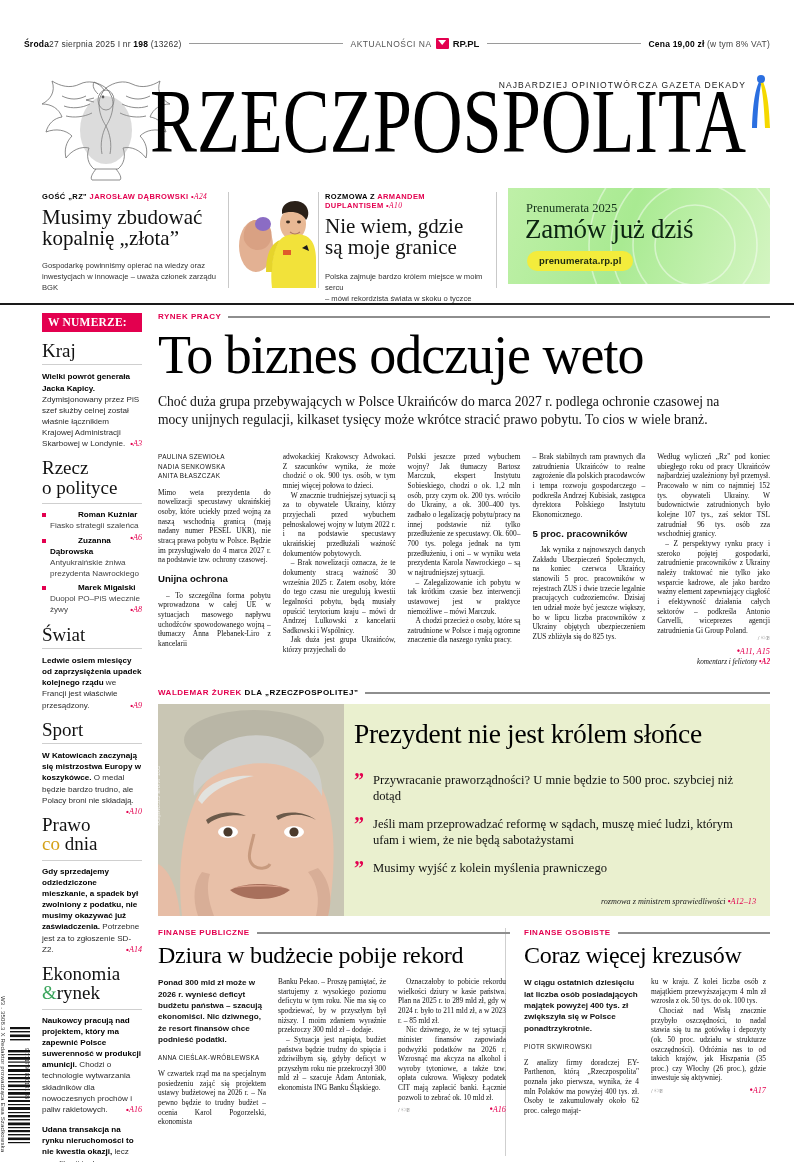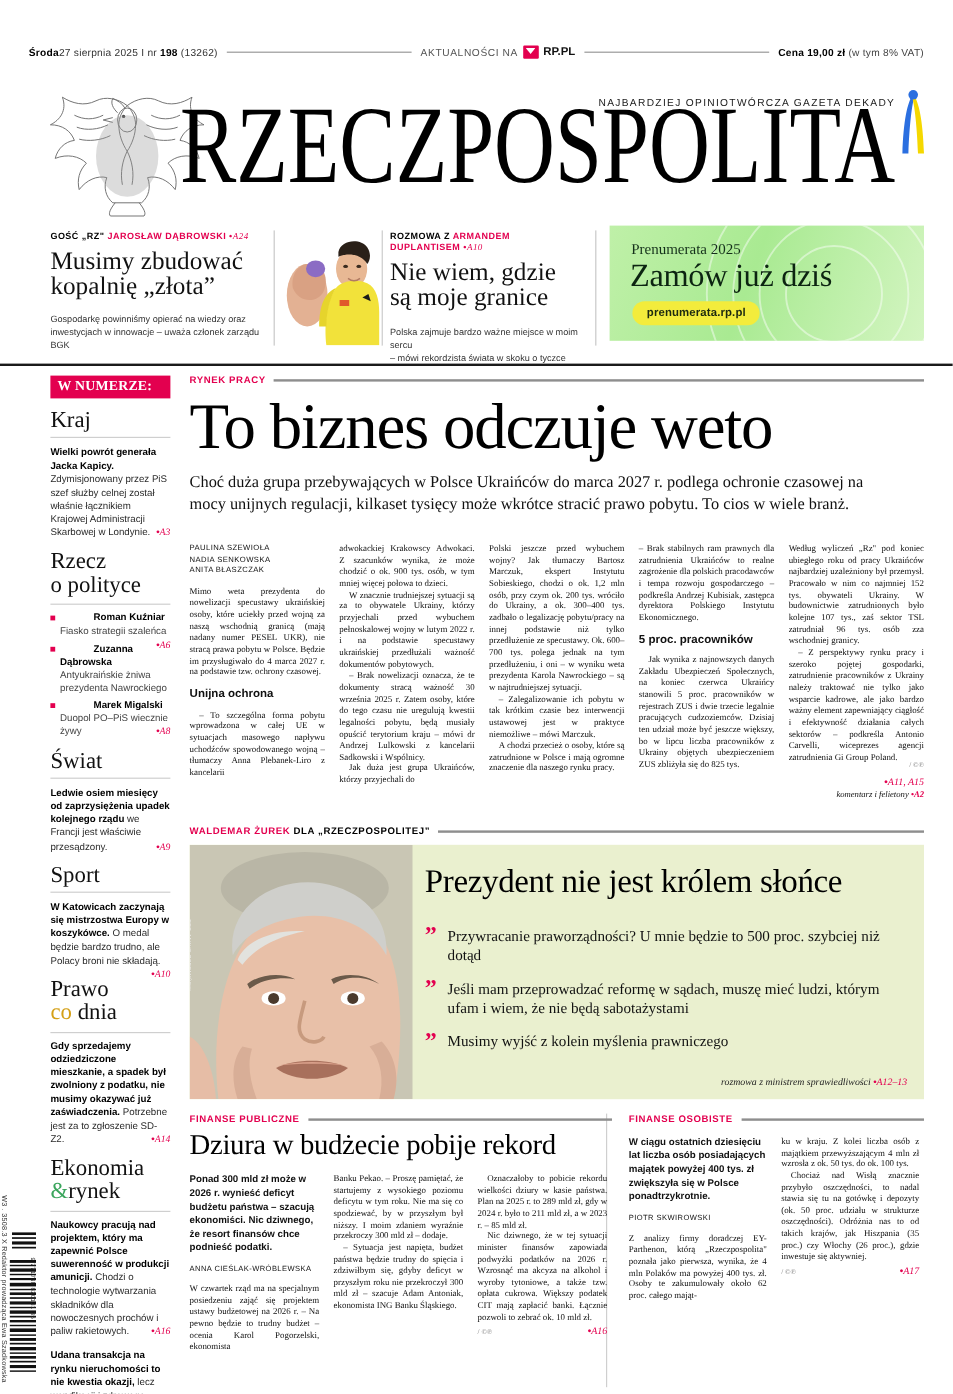--- a/index.html
+++ b/index.html
@@ -295,21 +295,21 @@
 
     <div class="teaser2">
       <div class="kicker">
         <span>ROZMOWA Z </span><span class="hl">ARMANDEM DUPLANTISEM</span><span class="pgref">&nbsp;•<i>A10</i></span>
       </div>
       <div class="t-head">
         <div>Nie wiem, gdzie</div>
         <div>są moje granice</div>
       </div>
       <div class="t-sub">
-        <div>Polska zajmuje bardzo ważne miejsce w moim sercu</div>
+        <div>Polska zajmuje bardzo królem miejsce w moim sercu</div>
         <div>– mówi rekordzista świata w skoku o tyczce</div>
       </div>
     </div>
 
     <div class="promo">
       <svg class="rings" viewBox="0 0 230 230">
         <g fill="none" stroke="#ffffff" stroke-opacity=".45" stroke-width="1.6">
           <circle cx="115" cy="115" r="40"></circle>
             <circle cx="115" cy="115" r="62"></circle>
           <circle cx="115" cy="115" r="84"></circle>
@@ -575,20 +575,21 @@
           </div>
         </div>
       </div>
     </div>
 
     <div class="story right">
       <div class="sec-kicker">
         <span class="lbl">FINANSE OSOBISTE</span>
         <span class="ln"></span>
       </div>
+      <h2>Coraz więcej krezusów</h2>
       <div class="scols">
         <div style="width:115px">
           <div class="lede">W ciągu ostatnich dziesięciu lat liczba osób posiadających majątek powyżej 400 tys. zł zwiększyła się w Polsce ponadtrzykrotnie.</div>
           <div class="author">PIOTR SKWIROWSKI</div>
           <div class="scol" style="margin-top:8px">
             <p class="noind">Z analizy firmy doradczej EY-Parthenon, którą „Rzeczpospolita" poznała jako pierwsza, wynika, że 4 mln Polaków ma powyżej 400 tys. zł. Osoby te zakumulowały około 62 proc. całego mająt-</p>
           </div>
         </div>
         <div class="scol" style="width:115px">
           <p class="noind">ku w kraju. Z kolei liczba osób z majątkiem przewyższającym 4 mln zł wzrosła z ok. 50 tys. do ok. 100 tys.</p>

